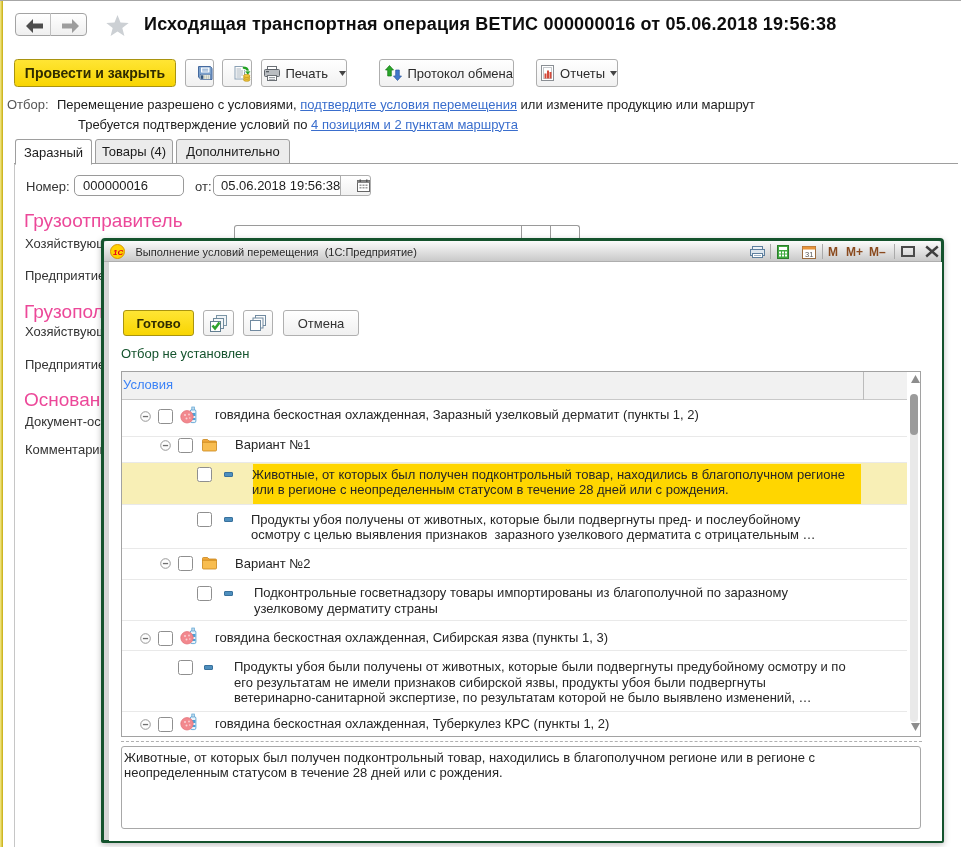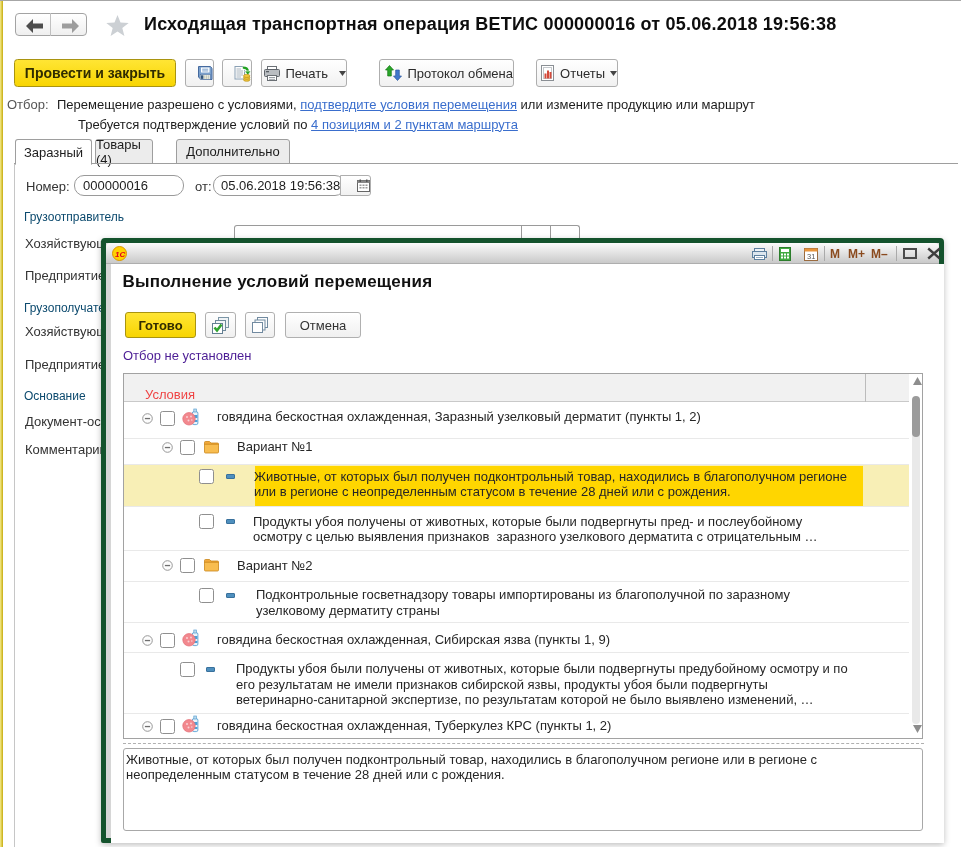--- a/index.html
+++ b/index.html
@@ -15,25 +15,25 @@
 .btn { border:1px solid #aeaeae; border-radius:3px; background:linear-gradient(#ffffff,#f1f1f1); display:flex; align-items:center; justify-content:flex-end; font-size:13px; color:#2b2b2b; }
 .ybtn { border:1px solid #a99410; border-radius:3.5px; background:linear-gradient(#ffe534,#f8d502); font-weight:bold; color:#302c00; display:flex; align-items:center; justify-content:center; }
 #title { left:144px; top:14px; font-size:18px; font-weight:bold; color:#0d0d0d; white-space:nowrap; letter-spacing:0.2px; }
 .t13 { font-size:13px; white-space:nowrap; }
 a.lnk { color:#3a6ecd; text-decoration:underline; }
 
 .tab { position:absolute; top:139px; height:25px; border:1px solid #9e9e9e; border-radius:3px 3px 0 0; background:#ececec; font-size:13px; display:flex; align-items:center; justify-content:center; }
 .tab.active { background:#fff; border-bottom:1px solid #fff; height:26px; z-index:3; }
 #tabline { left:14px; top:163px; width:944px; height:1px; background:#9e9e9e; z-index:1; }
 #leftborder { left:14px; top:163px; width:1px; height:684px; background:#c6c6c6; }
-.field { border:1px solid #9a9a9a; border-radius:10px; background:#fff; font-size:13px; white-space:nowrap; }
-.grn { color:#0c4a6e; font-size:12px; white-space:nowrap; }
+.field { border:1px solid #9a9a9a; border-radius:5px; background:#fff; font-size:13px; white-space:nowrap; }
+.grn { color:#ec4899; font-size:19px; white-space:nowrap; }
 .lbl { font-size:13px; color:#333; white-space:nowrap; }
 
-#dlg { left:101px; top:238px; width:843px; height:605px; background:#d6d6d6; border:5px solid #14532d; border-radius:4px 4px 2px 2px; box-shadow:0 2px 6px rgba(0,0,0,0.25); }
+#dlg { left:101px; top:238px; width:843px; height:605px; background:#d6d6d6; border:3px solid #14532d; border-radius:4px 4px 2px 2px; box-shadow:0 2px 6px rgba(0,0,0,0.25); }
 #dlgbar { left:0; top:0; width:100%; height:20.5px; background:linear-gradient(#fbfbfb,#c9c9c9); border-bottom:1px solid #aeaeae; border-radius:4px 4px 0 0; }
 #dlgtitle { left:31.5px; top:4.5px; font-size:11px; color:#2a2a2a; white-space:nowrap; }
 #dlgcontent { left:5px; top:21px; width:833px; height:579px; background:#fff; }
 #dlghead { left:16.5px; top:29px; font-size:17px; font-weight:bold; color:#111; white-space:nowrap; letter-spacing:0.2px; }
 .dbtn { position:absolute; height:26px; border:1px solid #b0b0b0; border-radius:3px; background:linear-gradient(#ffffff,#f0f0f0); display:flex; align-items:center; justify-content:center; font-size:13px; color:#333; }
 .dbtn.ybtn { background:linear-gradient(#ffe534,#f8d502); border:1px solid #a99410; font-weight:bold; color:#302c00; }
 #tbl { left:17px; top:130px; width:800px; height:366px; border:1px solid #a2a2a2; background:#fff; }
 #tblhead { left:0; top:0; width:785px; height:28px; background:#f1f1f1; border-bottom:1px solid #c9c9c9; }
 .row { position:absolute; left:0; width:785px; border-bottom:1px solid #e9e9e9; }
 .rowtext { position:absolute; font-size:13px; line-height:15.5px; color:#262626; }
@@ -129,21 +129,21 @@
       <path fill="#444" d="M0 0 h7 L3.5 5 Z"></path>
     </svg>
   </div>
 
 <div class="abs t13" style="left:7px;top:96.5px;color:#555;">Отбор:</div>
 <div class="abs t13" style="left:57px;top:96.5px;">Перемещение разрешено с условиями, <a class="lnk" href="#">подтвердите условия перемещения</a> или измените продукцию или маршрут</div>
 <div class="abs t13" style="left:78px;top:116.5px;">Требуется подтверждение условий по <a class="lnk" href="#">4 позициям и 2 пунктам маршрута</a></div>
 
 <div class="abs" id="tabline"></div>
 <div class="tab active" style="left:15px;width:77px;">Заразный</div>
-<div class="tab" style="left:95px;width:58px;">Товары (4)</div>
+<div class="tab" style="left:95px;width:78px;">Товары (4)</div>
 <div class="tab" style="left:176px;width:114px;">Дополнительно</div>
 <div class="abs" id="leftborder"></div>
 
 <div class="abs lbl" style="left:26px;top:179px;">Номер:</div>
 <div class="abs field" style="left:74px;top:175px;width:110px;height:21px;line-height:19px;padding-left:8px;">000000016</div>
 <div class="abs lbl" style="left:195px;top:179px;">от:</div>
 <div class="abs field" style="left:213px;top:175px;width:132px;height:21px;line-height:19px;padding-left:7px;">05.06.2018 19:56:38</div>
 <div class="abs btn" style="left:340px;top:175px;width:31px;height:21px;border-radius:0 3px 3px 0;">
     <svg width="13" height="13" viewBox="0 0 13 13">
       <rect x="0.5" y="1.5" width="12" height="11" fill="#fff" stroke="#666"></rect>
@@ -173,20 +173,21 @@
 <div class="abs grn" style="left:24px;top:389px;">Основание</div>
 <div class="abs lbl" style="left:25px;top:414px;">Документ-основание:</div>
 <div class="abs lbl" style="left:25px;top:442px;">Комментарий:</div>
 
 <div class="abs" id="dlg">
   <div class="abs" id="dlgbar"></div>
   <svg class="abs" style="left:6px;top:3px" width="15" height="15" viewBox="0 0 15 15">
       <circle cx="7.5" cy="7.5" r="7" fill="#ffd200" stroke="#d89600"></circle>
       <text x="3" y="10.5" font-size="8" font-weight="bold" font-style="italic" fill="#e3001b" font-family="Liberation Sans">1С</text>
     </svg>
+  <div class="abs" id="dlgtitle">Выполнение условий перемещения&nbsp; (1С:Предприятие)</div>
   
   <g id="baricons"></g>
   <svg class="abs" style="left:646px;top:5px" width="15" height="12" viewBox="0 0 15 12">
       <rect x="2.5" y="0.5" width="10" height="3" fill="#eef2f6" stroke="#5e7f9e"></rect>
       <rect x="0.5" y="3.5" width="14" height="6" fill="#dde6ee" stroke="#5e7f9e"></rect>
       <rect x="2.5" y="7.5" width="10" height="4" fill="#fff" stroke="#5e7f9e"></rect>
       <rect x="4" y="9" width="7" height="1" fill="#9db2c6"></rect>
     </svg>
   <div class="abs" style="left:666px;top:3px;width:1px;height:15px;background:#aaa;"></div>
   <svg class="abs" style="left:672px;top:4px" width="14" height="14" viewBox="0 0 14 14">
@@ -210,43 +211,42 @@
   <div class="abs" style="left:724px;top:4px;font-size:12px;font-weight:bold;color:#8a4a1e;">M</div>
   <div class="abs" style="left:742px;top:4px;font-size:12px;font-weight:bold;color:#8a4a1e;">M+</div>
   <div class="abs" style="left:765px;top:4px;font-size:12px;font-weight:bold;color:#8a4a1e;">M–</div>
   <div class="abs" style="left:790px;top:3px;width:1px;height:15px;background:#aaa;"></div>
   <div class="abs" style="left:796.5px;top:5px;width:14.5px;height:11px;border:2px solid #4a4a4a;background:transparent;"></div>
   <svg class="abs" style="left:820.5px;top:4px" width="14" height="13" viewBox="0 0 14 13">
       <path d="M1.2 1.5 L12.8 11.5 M12.8 1.5 L1.2 11.5" stroke="#3f3f3f" stroke-width="2.4"></path>
     </svg>
 
   <div class="abs" id="dlgcontent"></div>
-  <div class="abs" id="dlghead">Выполнение условий перемещения</div>
   <div class="dbtn ybtn" style="left:19px;top:69px;width:71px;">Готово</div>
   <div class="dbtn" style="left:99px;top:69px;width:31px;">
       <svg width="17" height="17" viewBox="0 0 17 17">
         <rect x="6.5" y="0.5" width="10" height="10" fill="#eff3f6" stroke="#7b95a6"></rect>
         <rect x="3.5" y="3.5" width="10" height="10" fill="#f3f6f8" stroke="#6f8a9c"></rect>
         <rect x="0.5" y="6.5" width="10" height="10" fill="#fff" stroke="#637f92"></rect>
         <path d="M2.5 10.5 L5 13.5 L9.5 7.5" stroke="#2fa32f" stroke-width="2.6" fill="none"></path>
       </svg>
     </div>
   <div class="dbtn" style="left:139px;top:69px;width:30px;">
       <svg width="16" height="16" viewBox="0 0 16 16">
         <rect x="5.5" y="0.5" width="10" height="10" fill="#fbfcfd" stroke="#718aa0"></rect>
         <rect x="3" y="3" width="10" height="10" fill="#fbfcfd" stroke="#718aa0"></rect>
         <rect x="0.5" y="5.5" width="10" height="10" fill="#fff" stroke="#718aa0"></rect>
       </svg>
     </div>
   <div class="dbtn" style="left:179px;top:69px;width:76px;">Отмена</div>
-  <div class="abs t13" style="left:17px;top:104.5px;color:#4c1d95;">Отбор не установлен</div>
+  <div class="abs t13" style="left:17px;top:104.5px;color:#14532d;">Отбор не установлен</div>
 
   <div class="abs" id="tbl">
     <div class="abs" id="tblhead"></div>
-    <div class="abs t13" style="left:21px;top:5px;color:#ef4444;margin-top:8px;">Условия</div>
+    <div class="abs t13" style="left:1px;top:5px;color:#3b82f6;">Условия</div>
     <div class="colsep" style="left:741px;height:28px;background:#bcbcbc;"></div>
     <div id="rows">
 
       <div class="row" style="top:29px;height:36px;"></div>
       <div class="row" style="top:65px;height:26px;"></div>
       <div class="row" style="top:91px;height:42px;background:#f8efb6;width:785px;"></div>
       <div class="row" style="top:133px;height:44px;"></div>
       <div class="row" style="top:177px;height:31px;"></div>
       <div class="row" style="top:208px;height:41px;"></div>
       <div class="row" style="top:249px;height:30px;"></div>
@@ -314,21 +314,21 @@
           <rect x="10.3" y="3.6" width="5.6" height="13" rx="1.6" fill="#eaf4fb" stroke="#5da3d4" stroke-width="0.9"></rect>
           <rect x="11.8" y="1" width="2.6" height="3" fill="#bcd9ec" stroke="#5da3d4" stroke-width="0.7"></rect>
           <rect x="10.8" y="7" width="4.6" height="3" fill="#4aa0d8"></rect>
           <rect x="10.8" y="12" width="4.6" height="2" fill="#4aa0d8"></rect>
           <circle cx="7" cy="10.8" r="6.2" fill="#f2888e" stroke="#e4737b" stroke-width="0.8"></circle>
           <circle cx="5" cy="9" r="1" fill="#fad2d5"></circle>
           <circle cx="9" cy="8.5" r="0.9" fill="#fad2d5"></circle>
           <circle cx="6.5" cy="12.5" r="1" fill="#fad2d5"></circle>
           <circle cx="9.8" cy="12" r="0.8" fill="#fad2d5"></circle>
         </svg>
-      <div class="rowtext" style="left:93px;top:258.2px;">говядина бескостная охлажденная, Сибирская язва (пункты 1, 9)</div>
+      <div class="rowtext" style="left:93px;top:258.2px;">говядина бескостная охлажденная, Сибирская язва (пункты 1, 3)</div>
 
       <div class="cb" style="left:56px;top:287.5px;"></div>
       <div class="dash" style="left:82px;top:292.5px;"></div>
       <div class="rowtext" style="left:112px;top:287.3px;">Продукты убоя были получены от животных, которые были подвергнуты предубойному осмотру и по<br>его результатам не имели признаков сибирской язвы, продукты убоя были подвергнуты<br>ветеринарно-санитарной экспертизе, по результатам которой не было выявлено изменений, …</div>
 
       <svg class="abs" width="11" height="11" viewBox="0 0 11 11" style="left:18px;top:346.5px">
           <circle cx="5.5" cy="5.5" r="4.8" fill="#fdfdfd" stroke="#979797"></circle>
           <rect x="2.9" y="4.9" width="5.2" height="1.3" fill="#6f6f6f"></rect>
         </svg>
       <div class="cb" style="left:36px;top:344.5px;"></div>

